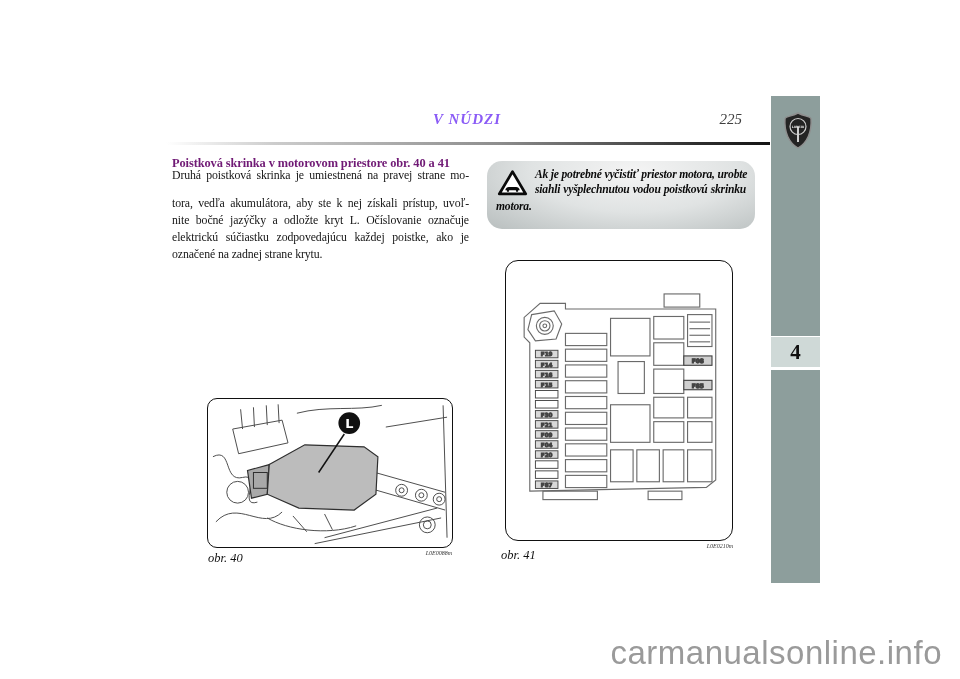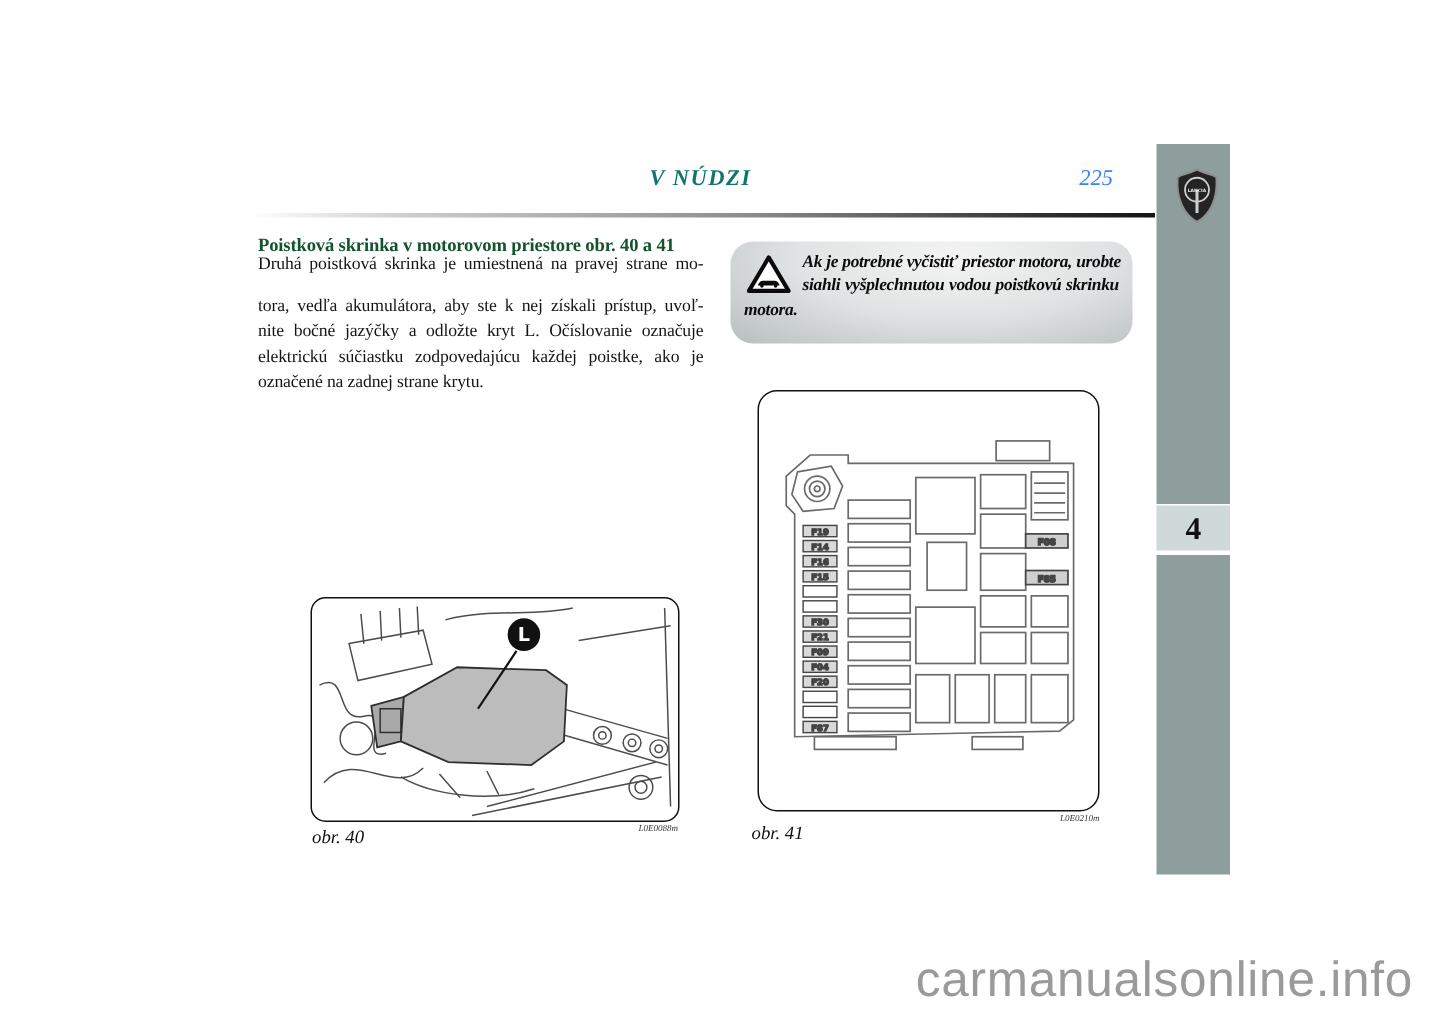--- a/index.html
+++ b/index.html
@@ -4,44 +4,44 @@
 <style>
   * { margin:0; padding:0; box-sizing:border-box; }
   html,body { background:#fff; }
   .page {
     position:relative; width:960px; height:679px; background:#ffffff;
     font-family:"Liberation Serif", serif; overflow:hidden;
   }
   
   .header-title {
     position:absolute; left:165px; top:111px; width:604px; text-align:center;
-    font-size:15px; font-style:italic; font-weight:bold; color:#0f766e; letter-spacing:1px;
+    font-size:15px; font-style:italic; font-weight:bold; color:#8b5cf6; letter-spacing:1px;
   }
   .page-num {
     position:absolute; left:650px; top:111px; width:92px; text-align:right;
-    font-size:15px; font-style:italic; color:#3b82f6;
+    font-size:15px; font-style:italic; color:#404040;
   }
   .header-rule {
     position:absolute; left:166px; top:142px; width:604px; height:3px;
     background:linear-gradient(to right, rgba(190,190,190,0) 0%, #cccccc 18%, #8d8d8d 55%, #2e2e2e 88%, #141414 100%);
   }
   
   .band { position:absolute; left:771px; width:49px; }
   .band-top    { top:96px;  height:240px; background:var(--band); }
   .band-bottom { top:370px; height:213px; background:var(--band); }
   .chapter-tab {
     position:absolute; left:771px; top:337px; width:49px; height:30px;
     background:var(--tabbg); display:flex; align-items:center; justify-content:center;
     font-size:21px; font-weight:bold; color:#101010;
   }
   .brand-logo { position:absolute; left:783px; top:112px; width:30px; height:37px; }
   
   .article-heading {
     position:absolute; left:172px; top:156px; width:300px;
-    font-size:12.4px; font-weight:bold; color:#14532d; white-space:nowrap; letter-spacing:-0.1px;
+    font-size:12.4px; font-weight:bold; color:#701a75; white-space:nowrap; letter-spacing:-0.1px;
   }
   .body-line {
     position:absolute; left:172px; width:297px; font-size:11.8px; color:#151515;
     white-space:nowrap; letter-spacing:-0.1px;
   }
   .jl { text-align:justify; text-align-last:justify; }
   
   .warning-box {
     position:absolute; left:487px; top:161px; width:268px; height:68px;
     border-radius:15px; padding:6px 9px 0 9px;

